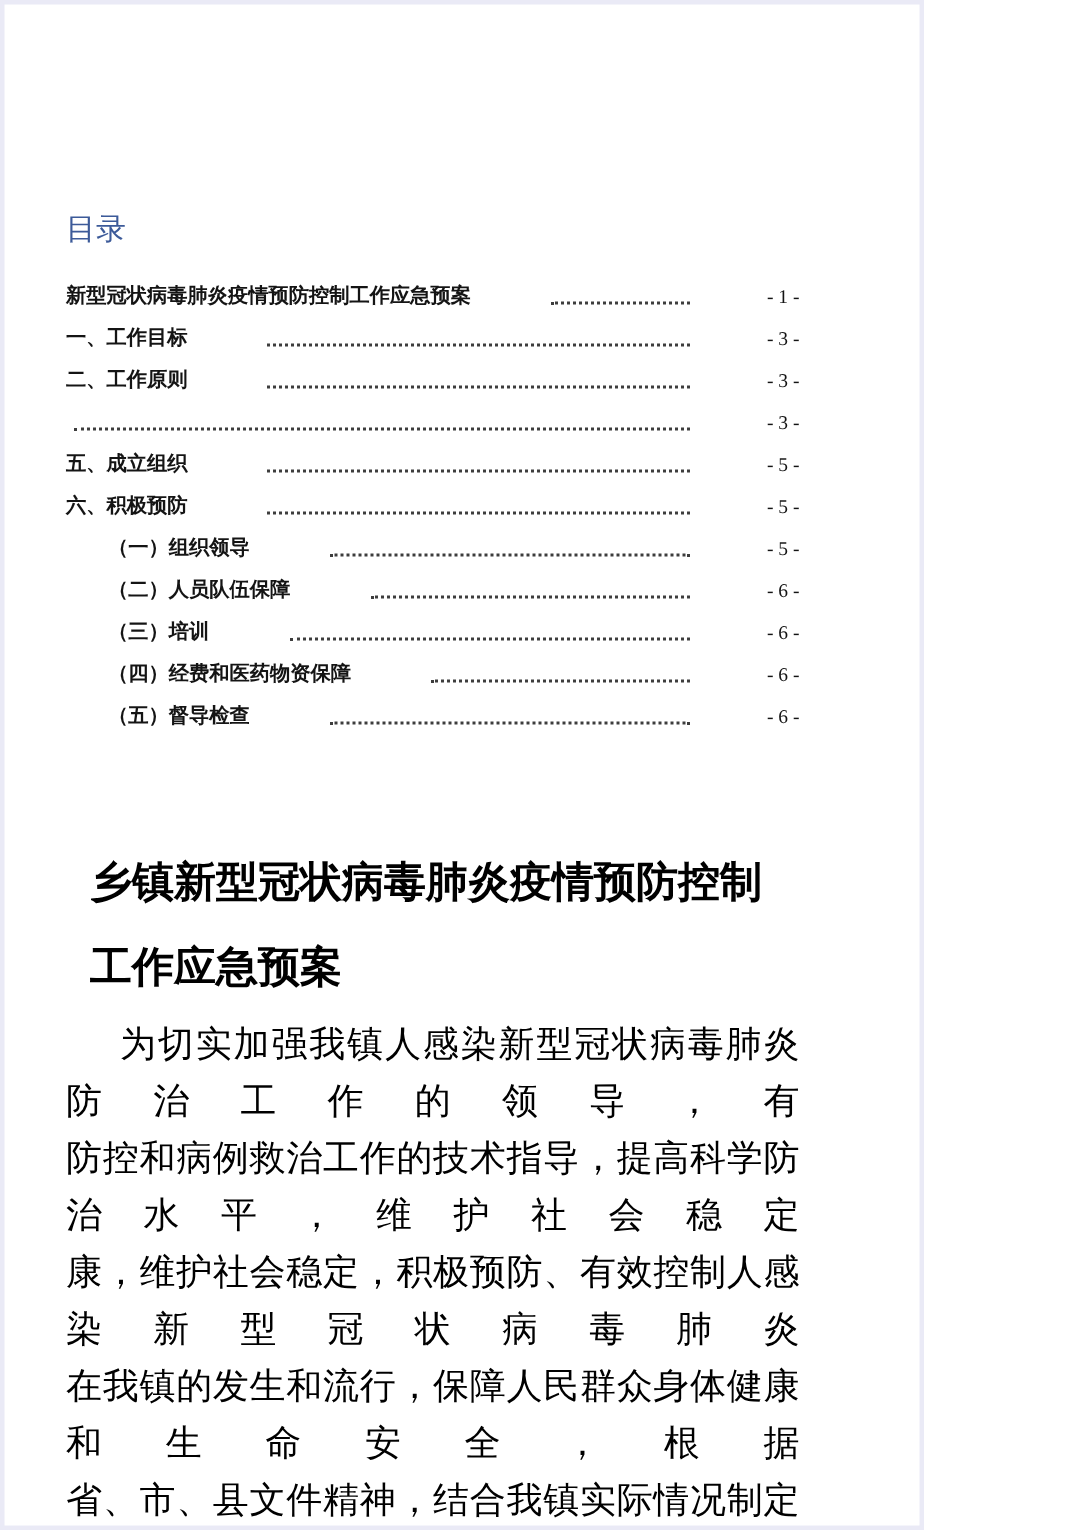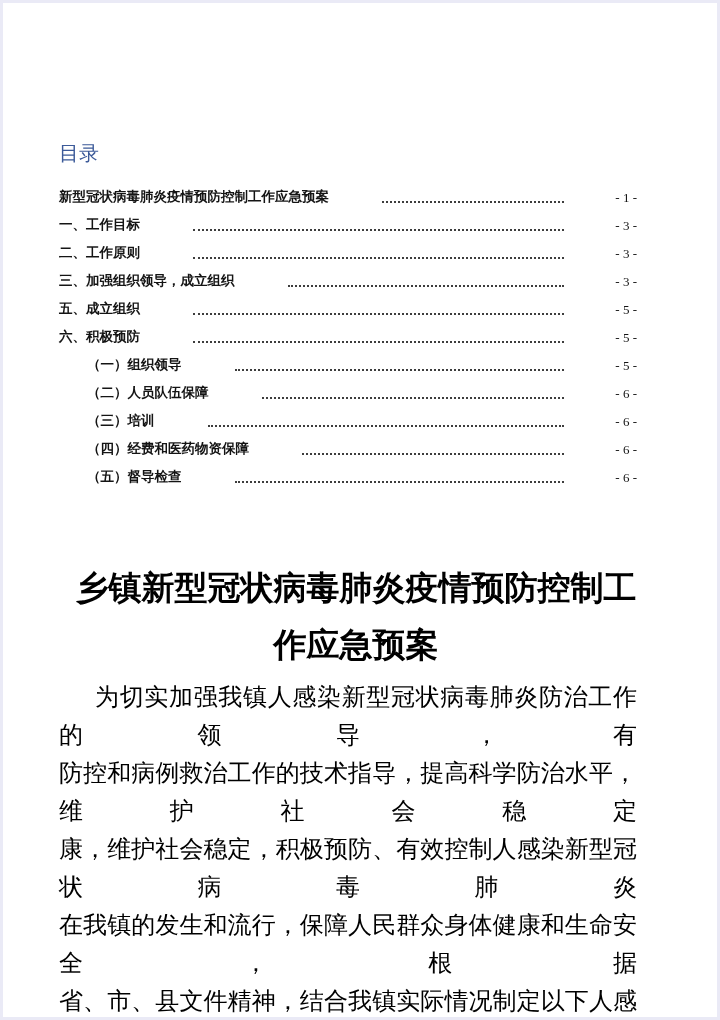--- a/index.html
+++ b/index.html
@@ -6,25 +6,25 @@
   html, body { margin: 0; padding: 0; }
   body {
     width: 720px;
     height: 1020px;
     background: #ffffff;
     font-family: "Liberation Serif", "DejaVu Serif", serif;
     color: #000;
     overflow: hidden;
   }
   .page {
-    width: 720px;
+    width: 616px;
     height: 1020px;
     background: #ffffff;
     border: 3px solid #eaeaf6;
-    padding: 137px 80px 0 56px;
+    padding: 137px 80px 0 41px;
   }
   
   .toc-heading {
     margin: 0 0 12px 0;
     font-size: 20px;
     line-height: 26px;
     font-weight: 400;
     color: #3c5a99;
   }
   .toc { width: 100%; }
@@ -46,24 +46,24 @@
     margin: 0 3px 3px 5px;
   }
   .toc-page {
     white-space: nowrap;
     font-weight: normal;
     font-size: 13px;
   }
   
   .doc-title {
     margin: 74px 0 0 16px;
-    font-size: 33px;
+    font-size: 28px;
     line-height: 57px;
     font-weight: bold;
-    text-align: center;
+    text-align: left;
     letter-spacing: 0;
   }
   
   .doc-body {
     margin-top: 4px;
     font-size: 24px;
     line-height: 38px;
   }
   .body-line {
     text-align: justify;
@@ -97,21 +97,20 @@
       <span class="toc-label">一、工作目标</span>
       <span class="toc-leader"></span>
       <span class="toc-page">- 3 -</span>
     </div>
     <div class="toc-row">
       <span class="toc-label">二、工作原则</span>
       <span class="toc-leader"></span>
       <span class="toc-page">- 3 -</span>
     </div>
     <div class="toc-row">
-      <span class="toc-label">三、加强组织领导，成立组织</span>
       <span class="toc-leader"></span>
       <span class="toc-page">- 3 -</span>
     </div>
     <div class="toc-row">
       <span class="toc-label">五、成立组织</span>
       <span class="toc-leader"></span>
       <span class="toc-page">- 5 -</span>
     </div>
     <div class="toc-row">
       <span class="toc-label">六、积极预防</span>

